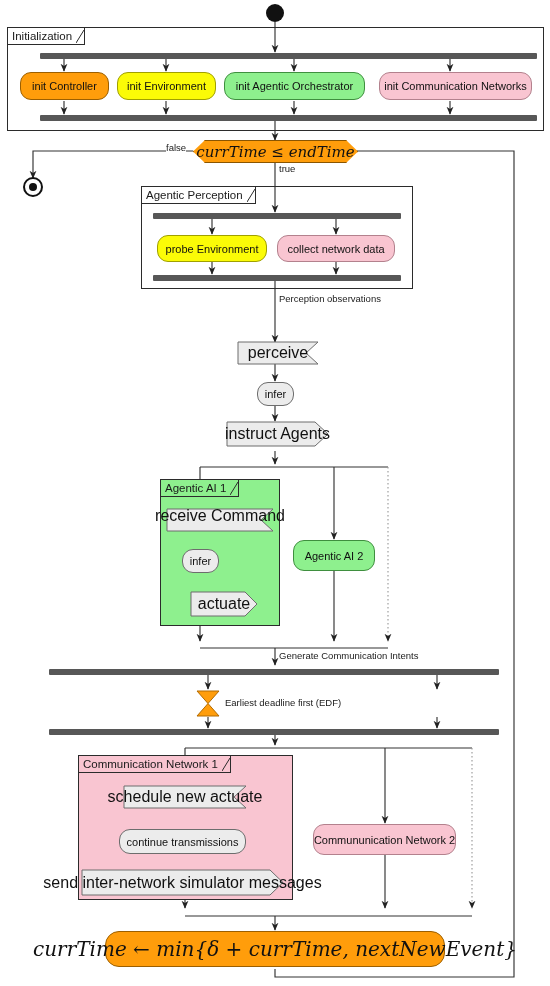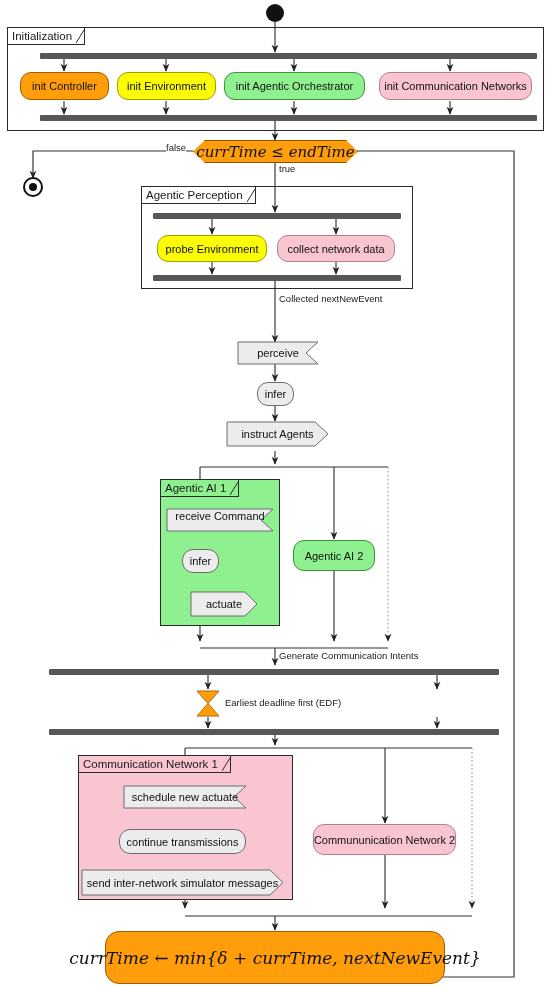--- a/index.html
+++ b/index.html
@@ -73,21 +73,21 @@
   
   .shape-wrap { position: absolute; }
   .shape-wrap svg { position: absolute; left: 0; top: 0; overflow: visible; }
   .shape-label {
     position: absolute;
     left: 0; top: 0;
     width: 100%; height: 100%;
     display: flex;
     align-items: center;
     justify-content: center;
-    font-size: 11px;
+    font-size: 16px;
     color: #111111;
     white-space: nowrap;
     pointer-events: none;
   }
   .shape-label.shift-left { justify-content: center; padding-right: 8px; }
 
   
   .bar {
     position: absolute;
     background: #575757;
@@ -288,21 +288,21 @@
   <div class="bar" style="left:153px; top:275px; width:248px;"></div>
 
   <div class="node rounded n-yellow" style="left:157px; top:235px; width:110px; height:27px;">
     <span>probe Environment</span>
   </div>
   <div class="node rounded n-pink" style="left:277px; top:235px; width:118px; height:27px;">
     <span>collect network data</span>
   </div>
 
   <div class="edge-label" style="left:279px; top:293px;">
-    <span>Collected nextNewEvent</span>
+    <span>Perception observations</span>
   </div>
 
 
   <div class="shape-wrap" style="left:238px; top:342px; width:80px; height:22px;">
     <svg width="80" height="22" viewBox="0 0 80 22" preserveAspectRatio="none">
       <path d="M0,0 L80,0 L68,11 L80,22 L0,22 Z" fill="#ececec" stroke="#6d6d6d" stroke-width="1"></path>
     </svg>
     <div class="shape-label shift-left">perceive</div>
   </div>
 
@@ -390,17 +390,17 @@
     <svg width="201" height="25" viewBox="0 0 201 25" preserveAspectRatio="none">
       <path d="M0,0 L188,0 L201,12.5 L188,25 L0,25 Z" fill="#ececec" stroke="#6d6d6d" stroke-width="1"></path>
     </svg>
     <div class="shape-label shift-left">send inter-network simulator messages</div>
   </div>
 
   <div class="node rounded n-pink" style="left:313px; top:824px; width:143px; height:31px;">
     <span>Commununication Network 2</span>
   </div>
 
-  <div class="mathnode mathbox" style="left:105px; top:931px; width:340px; height:53px; font-size:17px;">
+  <div class="mathnode mathbox" style="left:105px; top:931px; width:340px; height:36px; font-size:20px;">
     <span>currTime ← min{δ + currTime, nextNewEvent}</span>
   </div>
 
 </div>
 
 </body></html>

